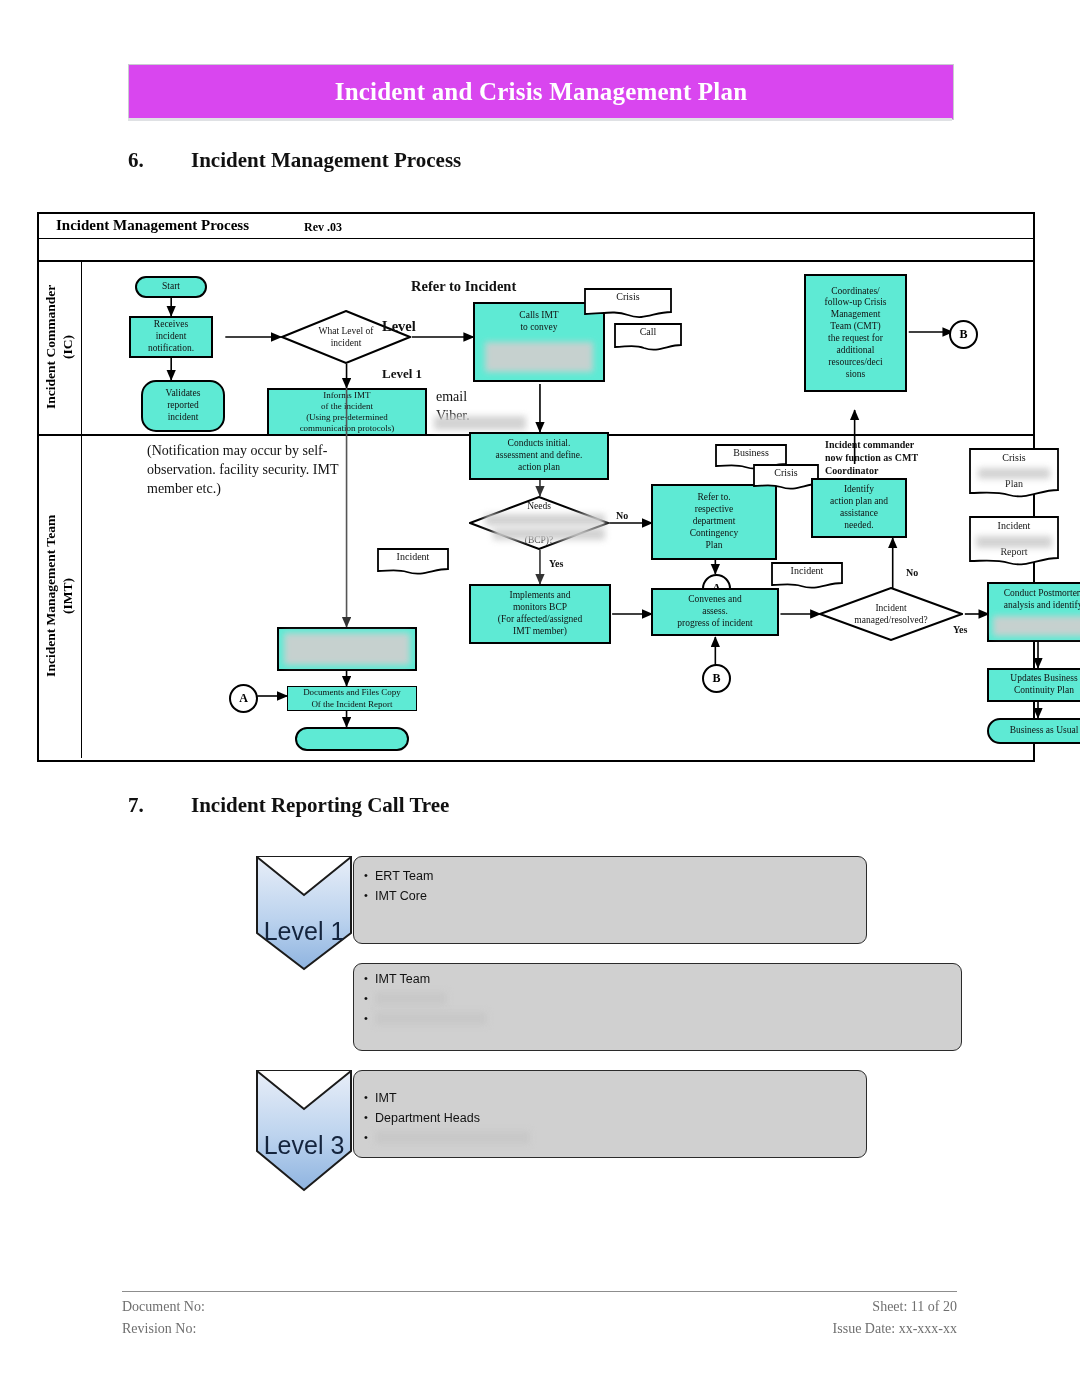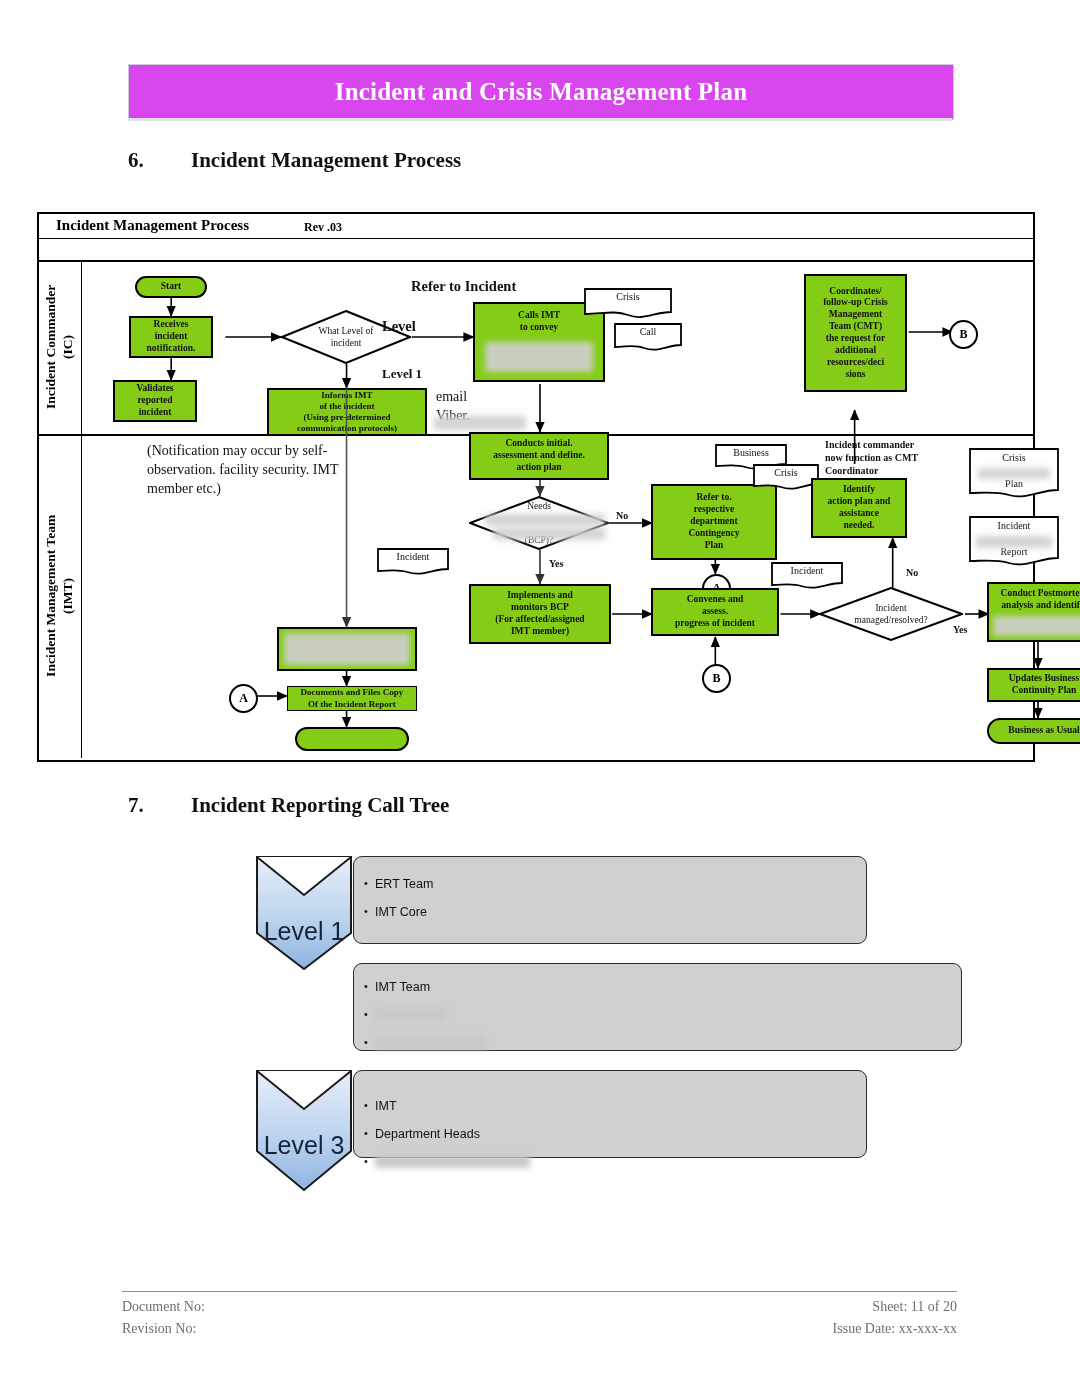--- a/index.html
+++ b/index.html
@@ -47,23 +47,23 @@
     border-right:1px solid #000;display:flex;align-items:center;justify-content:center;
   }
   .lane-label span{
     transform:rotate(-90deg);white-space:nowrap;font-size:13.5px;font-weight:bold;text-align:center;
     line-height:1.25;
   }
   .lane-body{position:absolute;left:42px;top:0;right:0;height:100%;}
 
   
   .node{
-    position:absolute;box-sizing:border-box;border:2px solid #000;background:#84cc16;
+    position:absolute;box-sizing:border-box;border:2px solid #000;background:#5eead4;
     display:flex;align-items:center;justify-content:center;text-align:center;
-    font-size:9.5px;line-height:1.25;color:#111;padding:2px;font-weight:bold;
+    font-size:9.5px;line-height:1.25;color:#111;padding:2px;
   }
   .node.thin{border-width:1.6px;}
   .term{border-radius:999px;}
   .conn{
     position:absolute;border:2px solid #000;border-radius:50%;background:#fff;
     display:flex;align-items:center;justify-content:center;font-size:12px;font-weight:bold;
   }
   .diamond{position:absolute;}
   .diamond .dshape{position:absolute;inset:0;}
   .diamond .dtext{
@@ -92,21 +92,21 @@
   .ct-chev .label{
     position:absolute;left:0;width:98px;text-align:center;
     font-family:"Liberation Sans", sans-serif;font-size:25px;color:#14243d;
   }
   .ct-box{
     position:absolute;left:98px;box-sizing:border-box;
     background:#d0d0d0;border:1.6px solid #2b2b2b;border-radius:9px;
   }
   .ct-list{position:absolute;left:10px;top:10px;right:8px;
     font-family:"Liberation Sans", sans-serif;font-size:12.5px;color:#111;}
-  .ct-li{position:relative;padding-left:11px;line-height:1.55;height:20px;margin-top:8px;}
+  .ct-li{position:relative;padding-left:11px;line-height:1.55;height:20px;}
   .ct-li:before{content:"\2022";position:absolute;left:0;top:0;font-size:11px;}
   .ct-li .red{display:inline-block;height:13px;background:#c8c8c8;filter:blur(3px);vertical-align:-2px;}
 
   
   #footer{position:absolute;left:122px;top:1291px;width:835px;}
   #footer .rule{position:absolute;left:0;top:0;width:100%;height:1px;background:#8d8d8d;}
   #footer .fl{position:absolute;left:0;font-size:14px;color:#6f6f6f;}
   #footer .fr{position:absolute;right:0;font-size:14px;color:#6f6f6f;text-align:right;}
 </style>
 </head>
@@ -164,21 +164,21 @@
         <div class="node term" style="left:54px;top:16px;width:72px;height:22px;">
           <span>Start</span>
         </div>
 
         <div class="node" style="left:48px;top:56px;width:84px;height:42px;white-space:pre-line;">
           <span>Receives
 incident
 notification.</span>
         </div>
 
-        <div class="node" style="left:32px;top:120px;width:84px;height:42px;white-space:pre-line;">
+        <div class="node" style="left:60px;top:120px;width:84px;height:52px;white-space:pre-line;border-radius:15px;">
           <span>Validates
 reported
 incident</span>
         </div>
 
         <div class="diamond" style="left:200px;top:50px;width:130px;height:54px;">
           <svg class="dshape" viewBox="0 0 130 54" preserveAspectRatio="none">
             <polygon points="65,1 129,27 65,53 1,27" fill="#fff" stroke="#000" stroke-width="2" vector-effect="non-scaling-stroke"></polygon>
           </svg>
           <div class="dtext">

